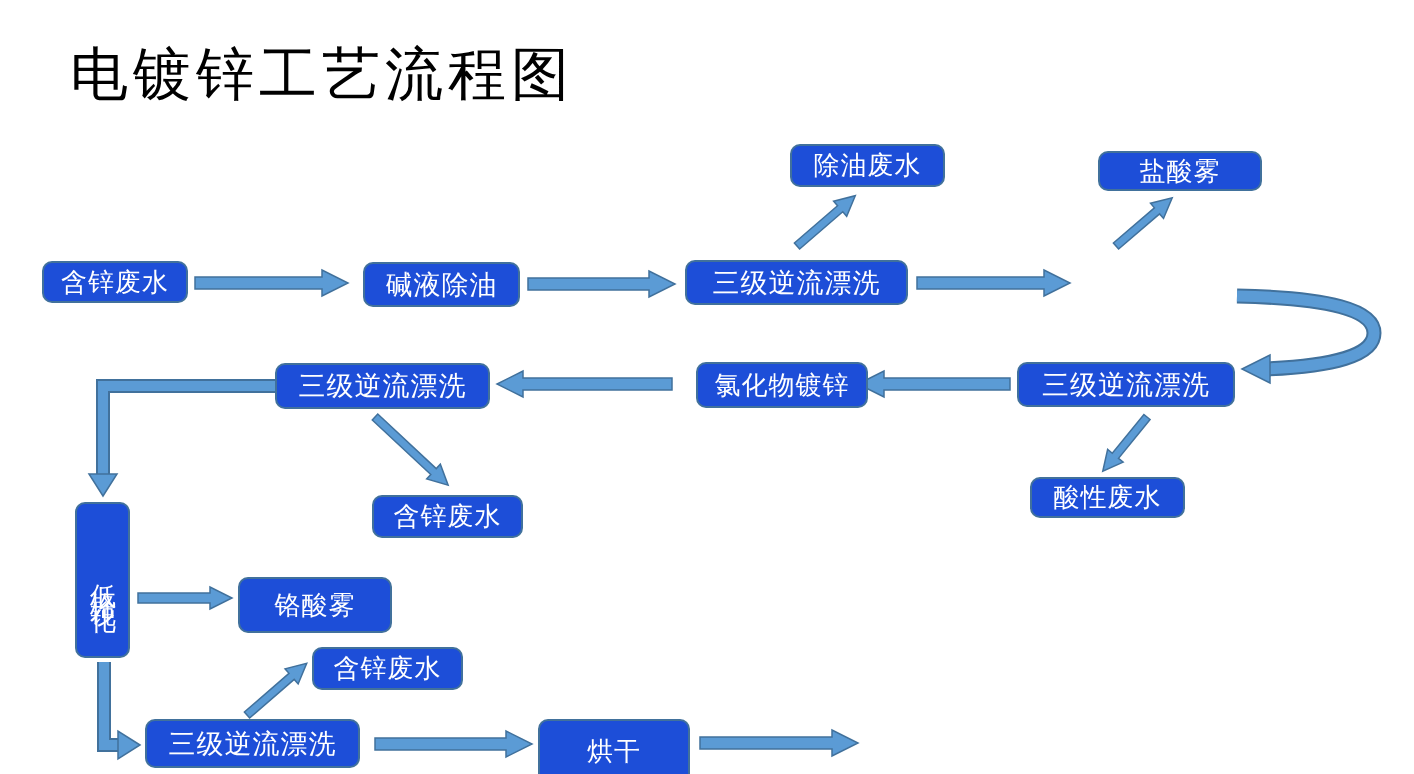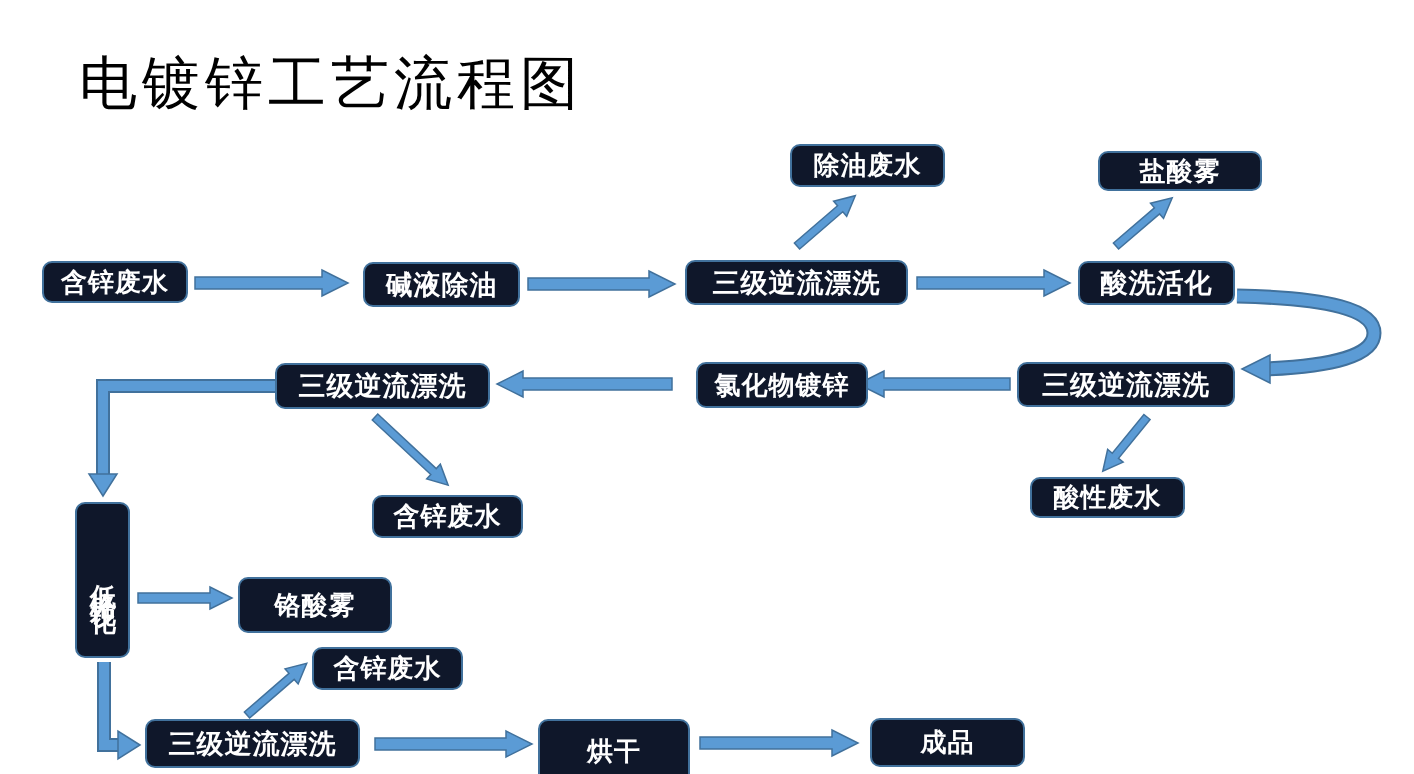--- a/index.html
+++ b/index.html
@@ -1,28 +1,28 @@
 <!DOCTYPE html>
 <html><head>
 <meta charset="utf-8">
 <style>
   html,body{margin:0;padding:0;background:#ffffff;}
   #canvas{
     position:relative;width:1414px;height:774px;background:#ffffff;overflow:hidden;
     font-family:"Liberation Serif","DejaVu Serif",serif;
   }
   #title{
-    position:absolute;left:62px;top:28px;margin:17px;
+    position:absolute;left:62px;top:28px;margin:8px;
     font-size:58px;font-weight:400;color:#000;letter-spacing:5px;white-space:nowrap;
   }
   .node{
     position:absolute;box-sizing:border-box;
-    background:#0f172a;border:2px solid #41719C;border-radius:10px;
+    background:#1d4ed8;border:2px solid #41719C;border-radius:10px;
     display:flex;align-items:center;justify-content:center;
-    color:#ffffff;font-size:27px;letter-spacing:1px;white-space:nowrap;font-weight:bold;
+    color:#ffffff;font-size:27px;letter-spacing:1px;white-space:nowrap;
   }
   .node.vertical .lbl{
     writing-mode:vertical-rl;text-orientation:upright;
     letter-spacing:8px;font-size:26px;line-height:1;
   }
   svg#arrow-layer{position:absolute;left:0;top:0;}
   .blk{fill:#5B9BD5;stroke:#41719C;stroke-width:1.5;}
   .eo{fill:none;stroke:#41719C;stroke-width:15;stroke-linejoin:miter;}
   .ei{fill:none;stroke:#5B9BD5;stroke-width:11;stroke-linejoin:miter;}
   .eo2{fill:none;stroke:#41719C;stroke-width:14;stroke-linejoin:miter;}
@@ -89,23 +89,20 @@
 
   <div class="node" style="left:42px;top:261px;width:146px;height:42px;font-size:26px">
     <span class="lbl">含锌废水</span>
   </div>
   <div class="node" style="left:363px;top:262px;width:157px;height:45px">
     <span class="lbl">碱液除油</span>
   </div>
   <div class="node" style="left:685px;top:260px;width:223px;height:45px">
     <span class="lbl">三级逆流漂洗</span>
   </div>
-  <div class="node" style="left:1078px;top:261px;width:157px;height:44px">
-    <span class="lbl">酸洗活化</span>
-  </div>
 
   <div class="node" style="left:790px;top:144px;width:155px;height:43px;font-size:26px">
     <span class="lbl">除油废水</span>
   </div>
   <div class="node" style="left:1098px;top:151px;width:164px;height:40px;font-size:26px">
     <span class="lbl">盐酸雾</span>
   </div>
 
   <div class="node" style="left:275px;top:363px;width:215px;height:46px">
     <span class="lbl">三级逆流漂洗</span>
@@ -134,17 +131,14 @@
   <div class="node" style="left:312px;top:647px;width:151px;height:43px;font-size:26px">
     <span class="lbl">含锌废水</span>
   </div>
 
   <div class="node" style="left:145px;top:719px;width:215px;height:49px">
     <span class="lbl">三级逆流漂洗</span>
   </div>
   <div class="node" style="left:538px;top:719px;width:152px;height:64px;font-size:26px">
     <span class="lbl">烘干</span>
   </div>
-  <div class="node" style="left:870px;top:718px;width:155px;height:49px;font-size:26px">
-    <span class="lbl">成品</span>
-  </div>
 
 </div>
 
 </body></html>

